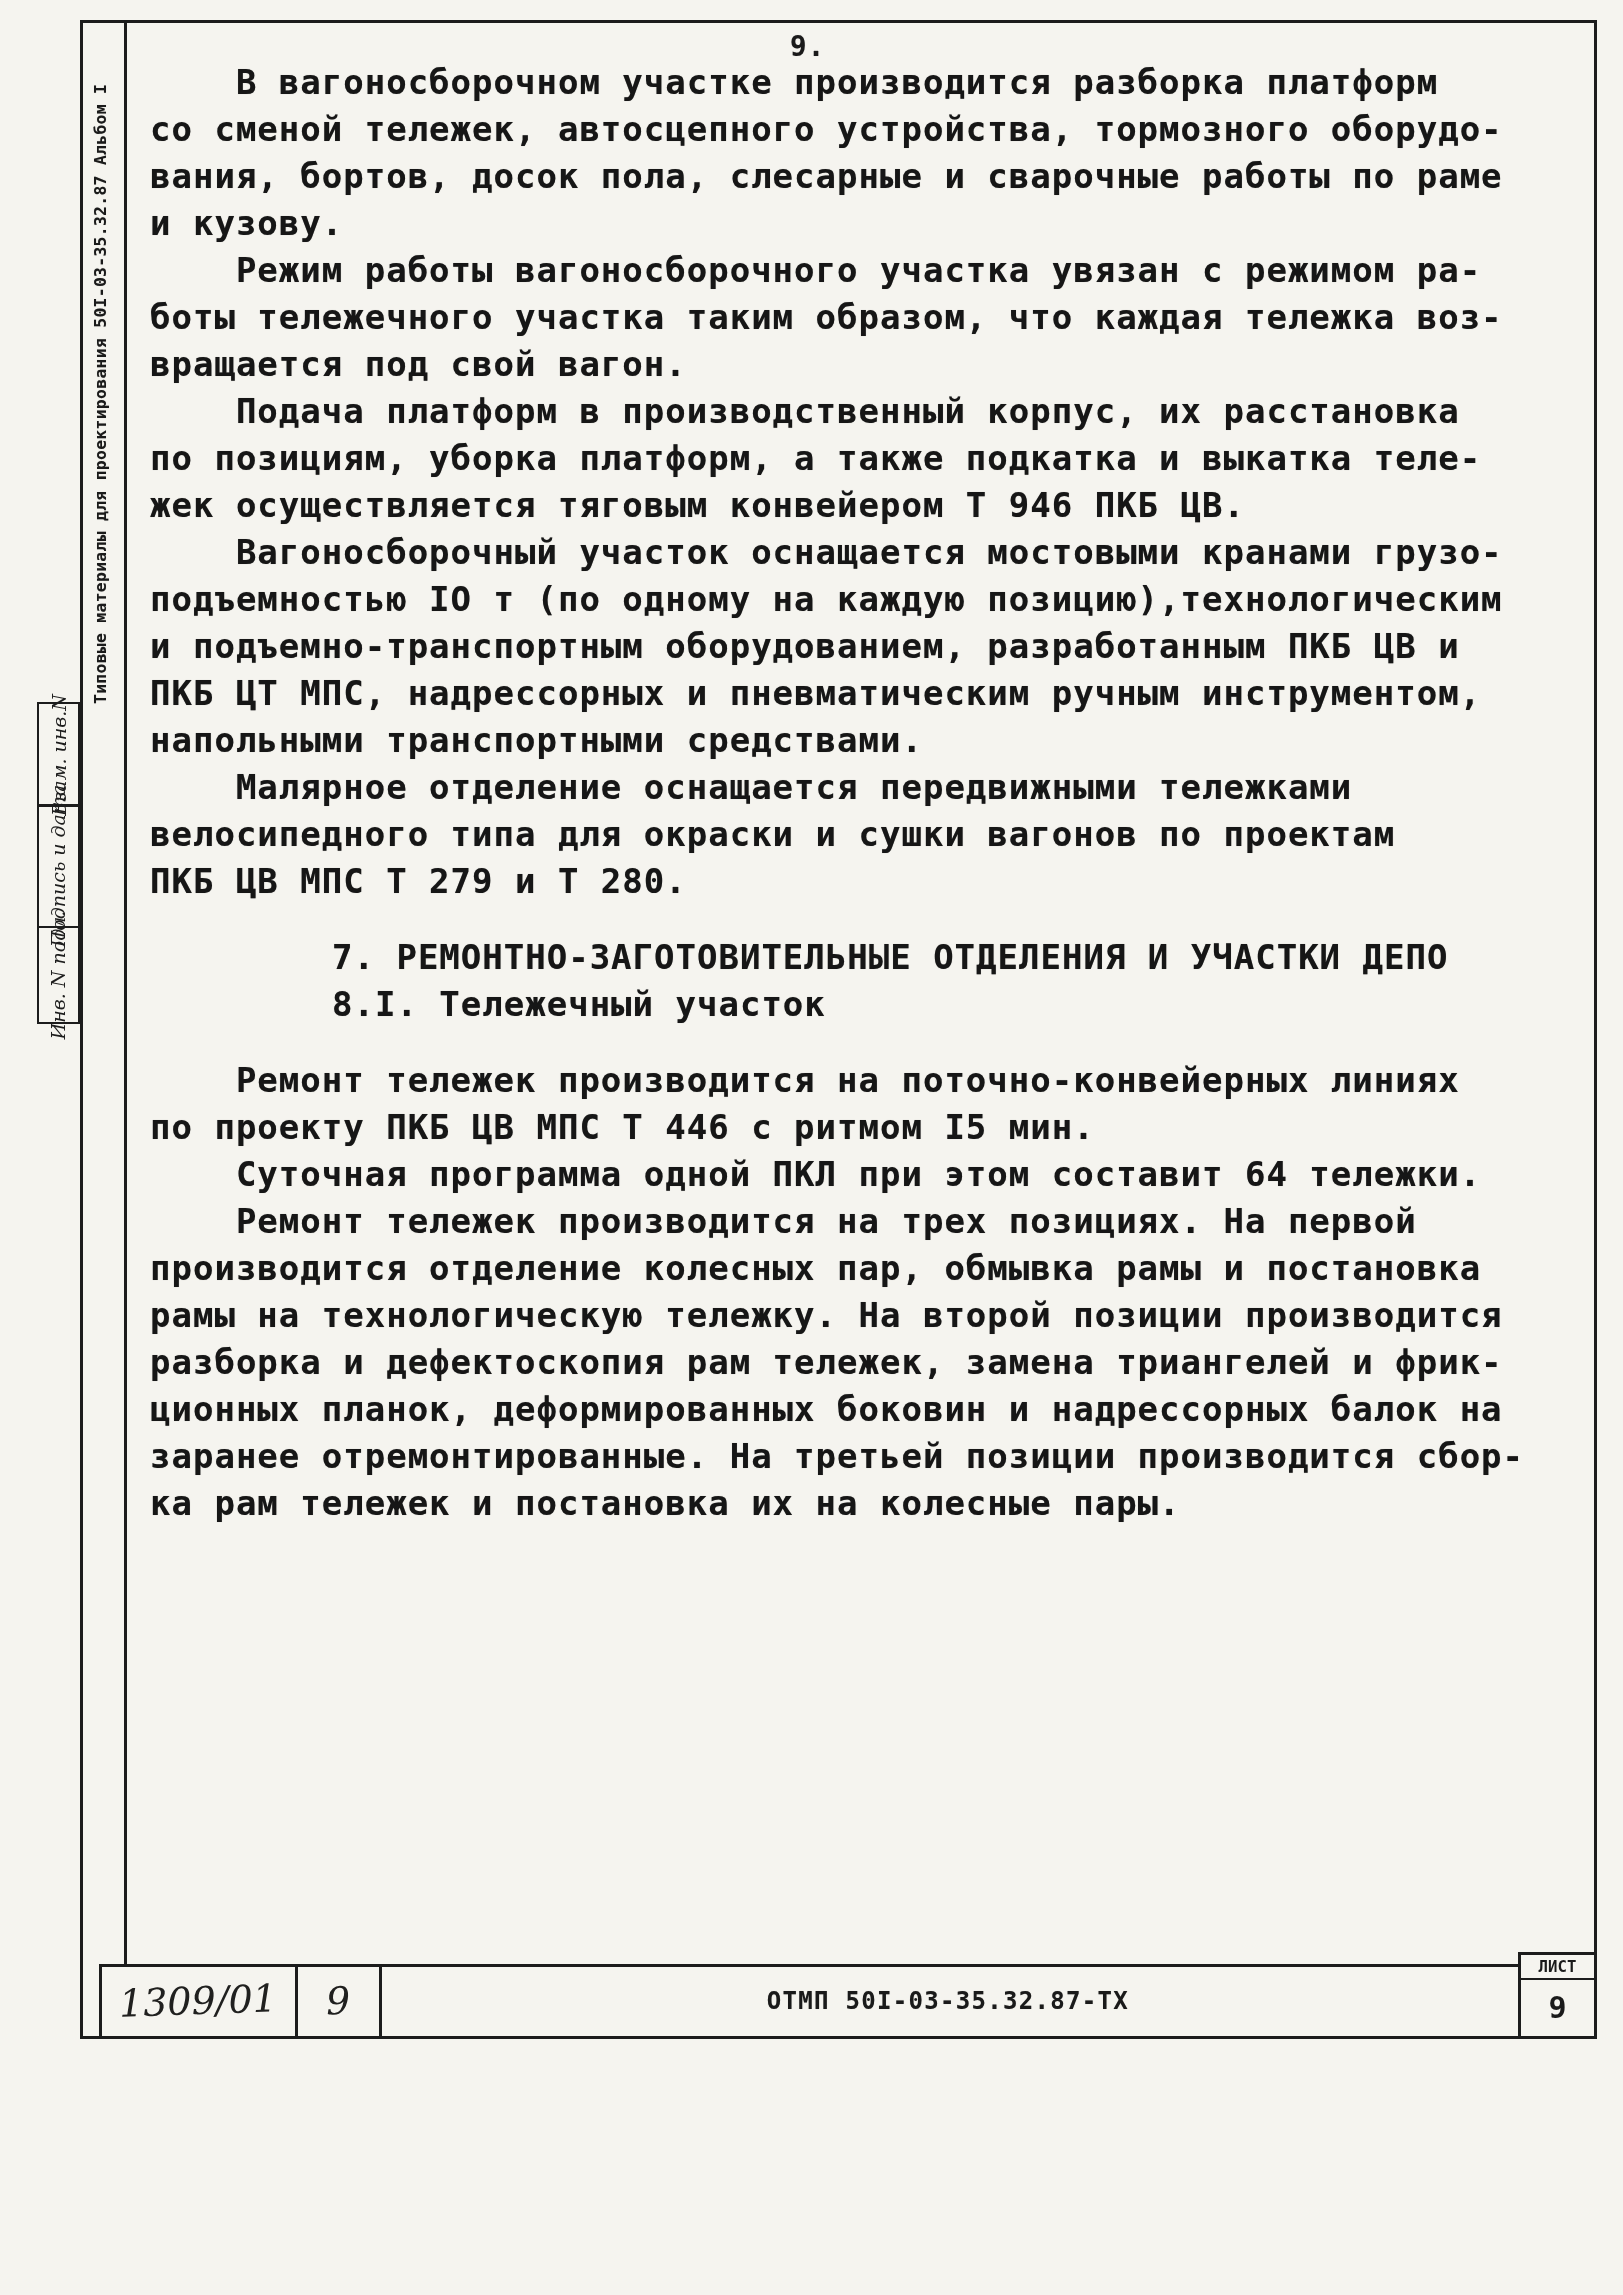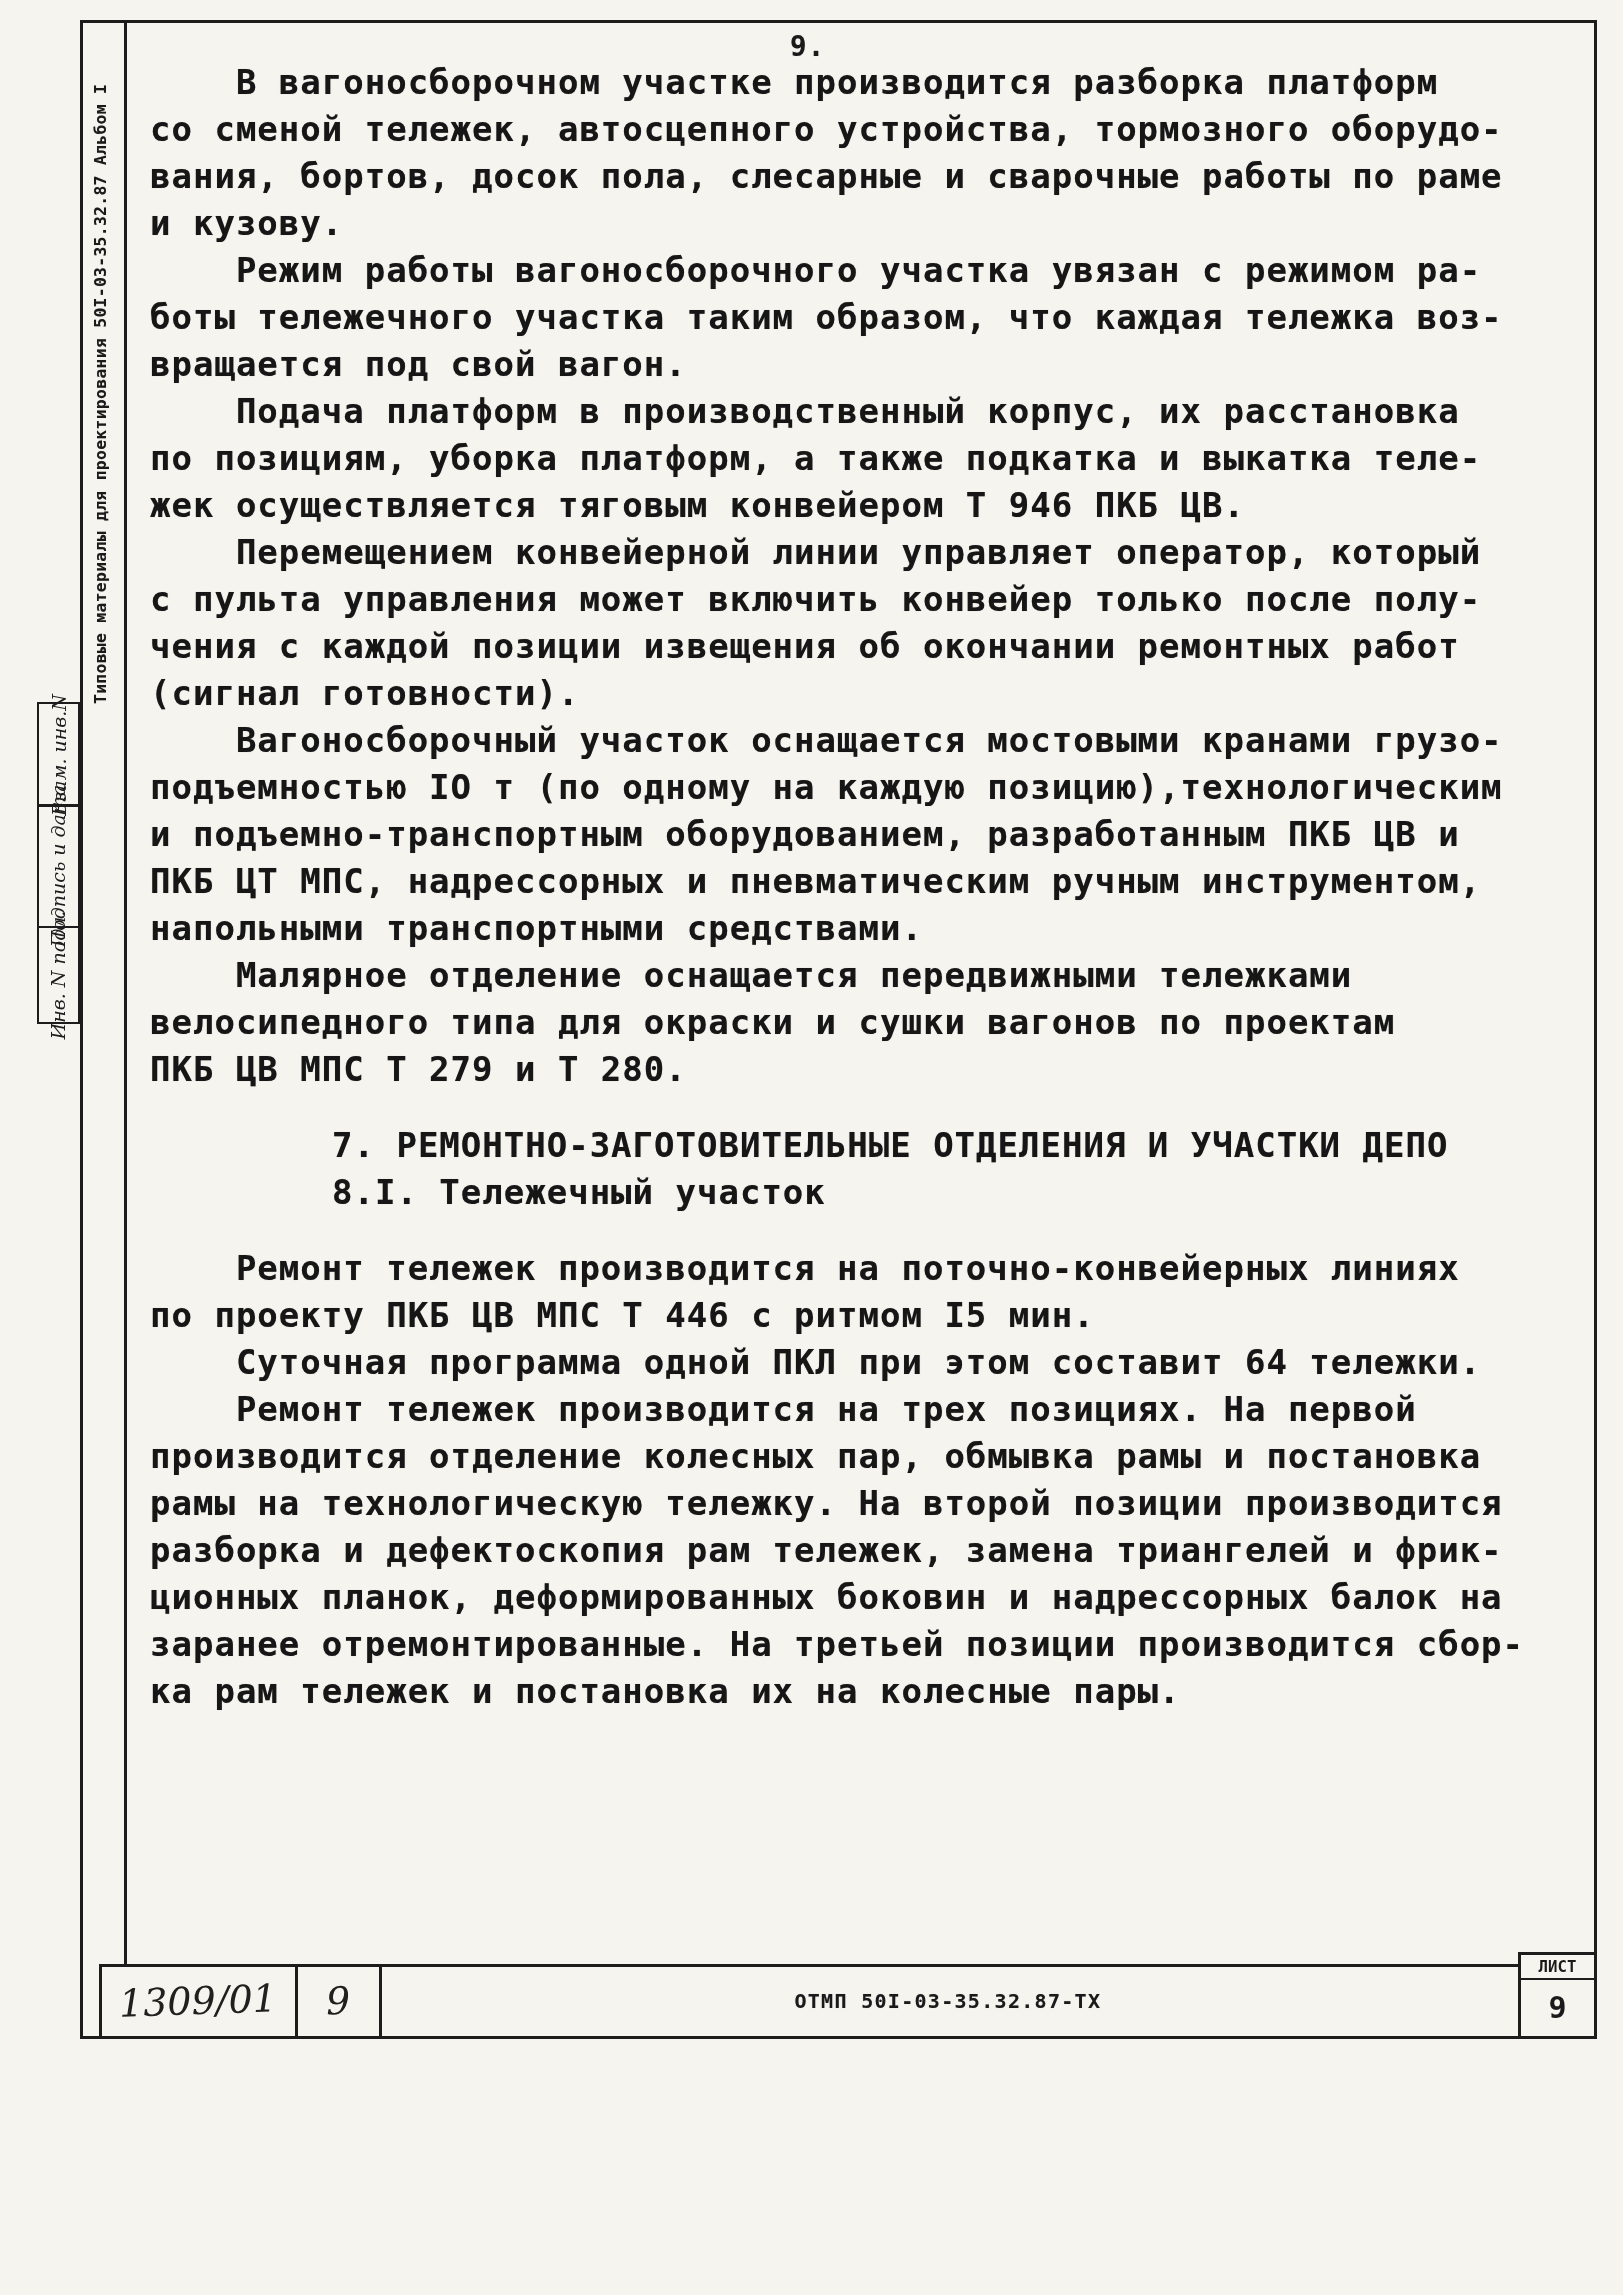--- a/index.html
+++ b/index.html
@@ -148,21 +148,21 @@
     color: #20201f;
     transform: rotate(-2deg);
   }
   .tb-sheet-entry {
     width: 84px;
     border-right: 3.3px solid #1c1c1c;
   }
   .tb-code {
     flex: 1;
     padding-right: 80px;
-    font-size: 20px;
+    font-size: 24px;
     font-weight: bold;
     letter-spacing: 1.3px;
     text-shadow: 0 0 0.7px rgba(0,0,0,0.35);
   }
   .tb-sheet-box {
     position: absolute;
     right: 0;
     top: -15px;
     bottom: 0;
     width: 76px;
@@ -207,24 +207,20 @@
     <p>    В вагоносборочном участке производится разборка платформ
 со сменой тележек, автосцепного устройства, тормозного оборудо-
 вания, бортов, досок пола, слесарные и сварочные работы по раме
 и кузову.</p>
     <p>    Режим работы вагоносборочного участка увязан с режимом ра-
 боты тележечного участка таким образом, что каждая тележка воз-
 вращается под свой вагон.</p>
     <p>    Подача платформ в производственный корпус, их расстановка
 по позициям, уборка платформ, а также подкатка и выкатка теле-
 жек осуществляется тяговым конвейером Т 946 ПКБ ЦВ.</p>
-    <p>    Перемещением конвейерной линии управляет оператор, который
-с пульта управления может включить конвейер только после полу-
-чения с каждой позиции извещения об окончании ремонтных работ
-(сигнал готовности).</p>
     <p>    Вагоносборочный участок оснащается мостовыми кранами грузо-
 подъемностью IO т (по одному на каждую позицию),технологическим
 и подъемно-транспортным оборудованием, разработанным ПКБ ЦВ и
 ПКБ ЦТ МПС, надрессорных и пневматическим ручным инструментом,
 напольными транспортными средствами.</p>
     <p>    Малярное отделение оснащается передвижными тележками
 велосипедного типа для окраски и сушки вагонов по проектам
 ПКБ ЦВ МПС Т 279 и Т 280.</p>
     <p class="heading">7. РЕМОНТНО-ЗАГОТОВИТЕЛЬНЫЕ ОТДЕЛЕНИЯ И УЧАСТКИ ДЕПО</p>
     <p class="subheading">8.I. Тележечный участок</p>

